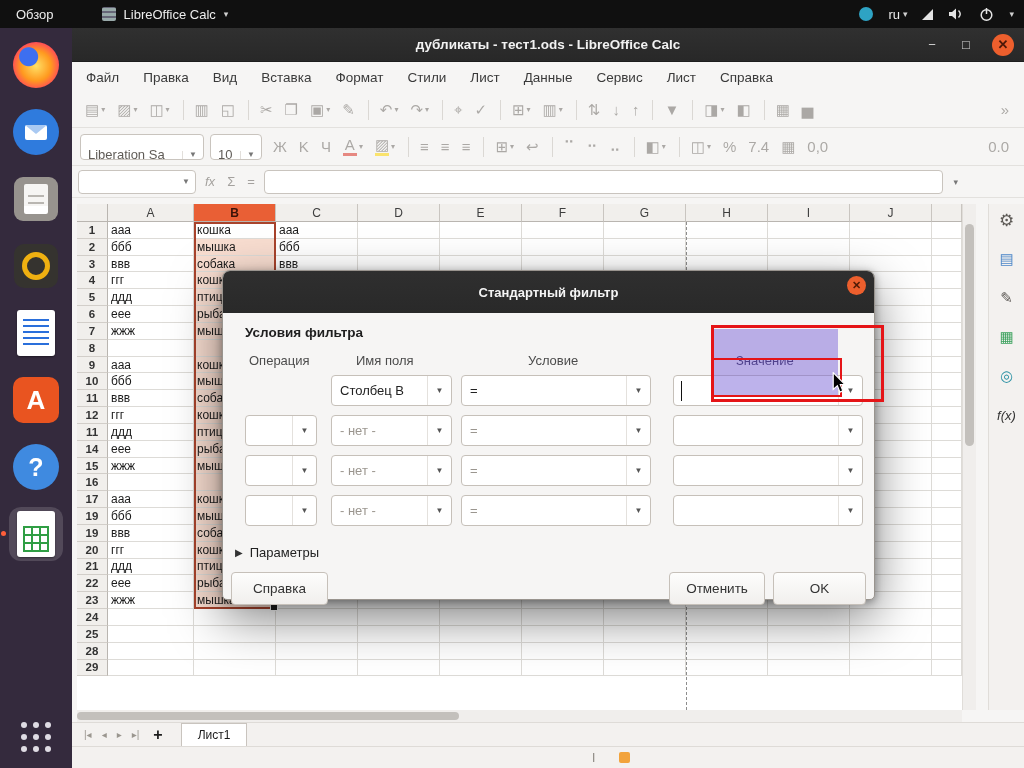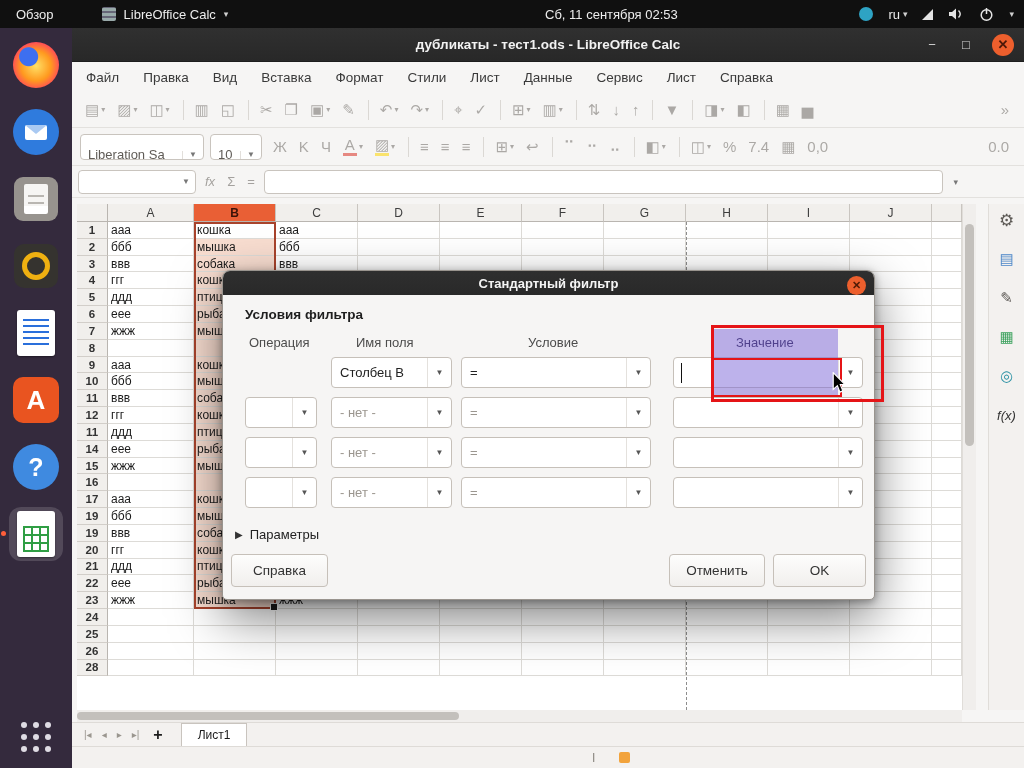--- a/index.html
+++ b/index.html
@@ -109,21 +109,21 @@
 .tab-nav{color:#9a968f;font-size:10px;padding:0 4px}
 .tab-add{color:#1c1c1c;font-size:16px;font-weight:bold;padding:0 8px}
 .sheet-tab{height:23px;background:#fff;border:1px solid #c9c4be;border-bottom:none;display:flex;align-items:center;padding:0 16px;color:#1a1a1a;margin-left:8px}
 
 .statusbar{height:22px;background:#f3f1ef;border-top:1px solid #dedbd7;display:flex;align-items:center;font-size:12px;color:#8a867f;flex:0 0 22px}
 .sb-cursor{margin-left:520px}
 .sb-mod{margin-left:24px;width:11px;height:11px;border-radius:2px;background:#f2a33c}
 
 
 .dialog{position:absolute;left:222px;top:270px;width:653px;height:330px;z-index:50;border-radius:8px 8px 5px 5px;box-shadow:0 18px 50px rgba(0,0,0,.5),0 2px 8px rgba(0,0,0,.35);background:#f6f5f4;border:1px solid #99948e}
-.dlg-title{height:24px;background:linear-gradient(#2f2f2f,#292929);border-radius:7px 7px 0 0;display:flex;align-items:center;justify-content:center;color:#f4f4f4;font-size:13px;font-weight:bold;position:relative}
+.dlg-title{height:42px;background:linear-gradient(#2f2f2f,#292929);border-radius:7px 7px 0 0;display:flex;align-items:center;justify-content:center;color:#f4f4f4;font-size:13px;font-weight:bold;position:relative}
 .dlg-close{position:absolute;right:8px;top:5px;width:19px;height:19px;border-radius:50%;background:#ed5f2d;color:#511b06;display:flex;align-items:center;justify-content:center;font-size:11px;font-weight:bold}
 .dlg-body{position:relative;height:298px;font-size:13px;color:#2e2e2e}
 .dlg-section{position:absolute;left:22px;top:12px;font-weight:bold;font-size:13.5px;color:#1f1f1f}
 .dlg-hd{position:absolute;top:40px;color:#4c4c4c}
 .hd-op{left:26px}.hd-field{left:133px}.hd-cond{left:305px}.hd-val{left:513px;color:#221a40}
 .combo{position:absolute;height:31px;background:#fff;border:1px solid #c6c0b9;border-radius:4px;display:flex;align-items:center;padding:0 26px 0 8px;font-size:13px;color:#222}
 .combo.dim .combo-text{color:#9b968f}
 .combo-arrow{position:absolute;right:0;top:0;bottom:0;width:24px;display:flex;align-items:center;justify-content:center;font-size:8px;color:#555;border-left:1px solid #e4e1dd}
 .caret{position:absolute;left:7px;top:5px;width:1px;height:20px;background:#111}
 .dlg-expander{position:absolute;left:12px;top:232px;display:flex;align-items:center;gap:7px;color:#222}
@@ -144,21 +144,20 @@
 
 <div class="screen">
 
   <div class="topbar">
     <span class="tb-activities">Обзор</span>
     <span class="app-menu">
       <span class="app-menu-icon"></span>
       <span>LibreOffice Calc</span>
       <span class="chev">▾</span>
     </span>
-    <span class="topbar-clock">Сб, 11 сентября  02:53</span>
     <span class="topbar-right">
       <span class="ind-circle"></span>
       <span class="kb">
         <span>ru</span>
         <span class="chev">▾</span>
       </span>
       <span class="net-wedge"></span>
       <svg class="spk" width="16" height="14" viewBox="0 0 16 14">
           <path d="M1 5 h3 l4 -3.4 v10.8 l-4 -3.4 h-3 z" fill="#e4e4e4"></path>
           <path d="M10.5 3.5 q3.5 3.5 0 7" stroke="#e4e4e4" stroke-width="1.4" fill="none"></path>
@@ -796,35 +795,35 @@
             <div class="g-cell" style="width: 82px;"></div>
             <div class="g-cell" style="width: 82px;"></div>
             <div class="g-cell" style="width: 82px;"></div>
             <div class="g-cell" style="width: 82px;"></div>
             <div class="g-cell" style="width: 82px;"></div>
             <div class="g-cell" style="width: 82px;"></div>
             <div class="g-cell" style="width: 82px;"></div>
             <div class="g-cell g-fill"></div>
           </div>
           <div class="g-row" style="height: 16.83px;">
-            <div class="g-rowhdr">26</div>
+            <div class="g-rowhdr">28</div>
             <div class="g-cell" style="width: 86px;"></div>
             <div class="g-cell" style="width: 82px;"></div>
             <div class="g-cell" style="width: 82px;"></div>
             <div class="g-cell" style="width: 82px;"></div>
             <div class="g-cell" style="width: 82px;"></div>
             <div class="g-cell" style="width: 82px;"></div>
             <div class="g-cell" style="width: 82px;"></div>
             <div class="g-cell" style="width: 82px;"></div>
             <div class="g-cell" style="width: 82px;"></div>
             <div class="g-cell" style="width: 82px;"></div>
             <div class="g-cell g-fill"></div>
           </div>
           <div class="g-row" style="height: 16.83px;">
-            <div class="g-rowhdr">28</div>
+            <div class="g-rowhdr">29</div>
             <div class="g-cell" style="width: 86px;"></div>
             <div class="g-cell" style="width: 82px;"></div>
             <div class="g-cell" style="width: 82px;"></div>
             <div class="g-cell" style="width: 82px;"></div>
             <div class="g-cell" style="width: 82px;"></div>
             <div class="g-cell" style="width: 82px;"></div>
             <div class="g-cell" style="width: 82px;"></div>
             <div class="g-cell" style="width: 82px;"></div>
             <div class="g-cell" style="width: 82px;"></div>
             <div class="g-cell" style="width: 82px;"></div>

